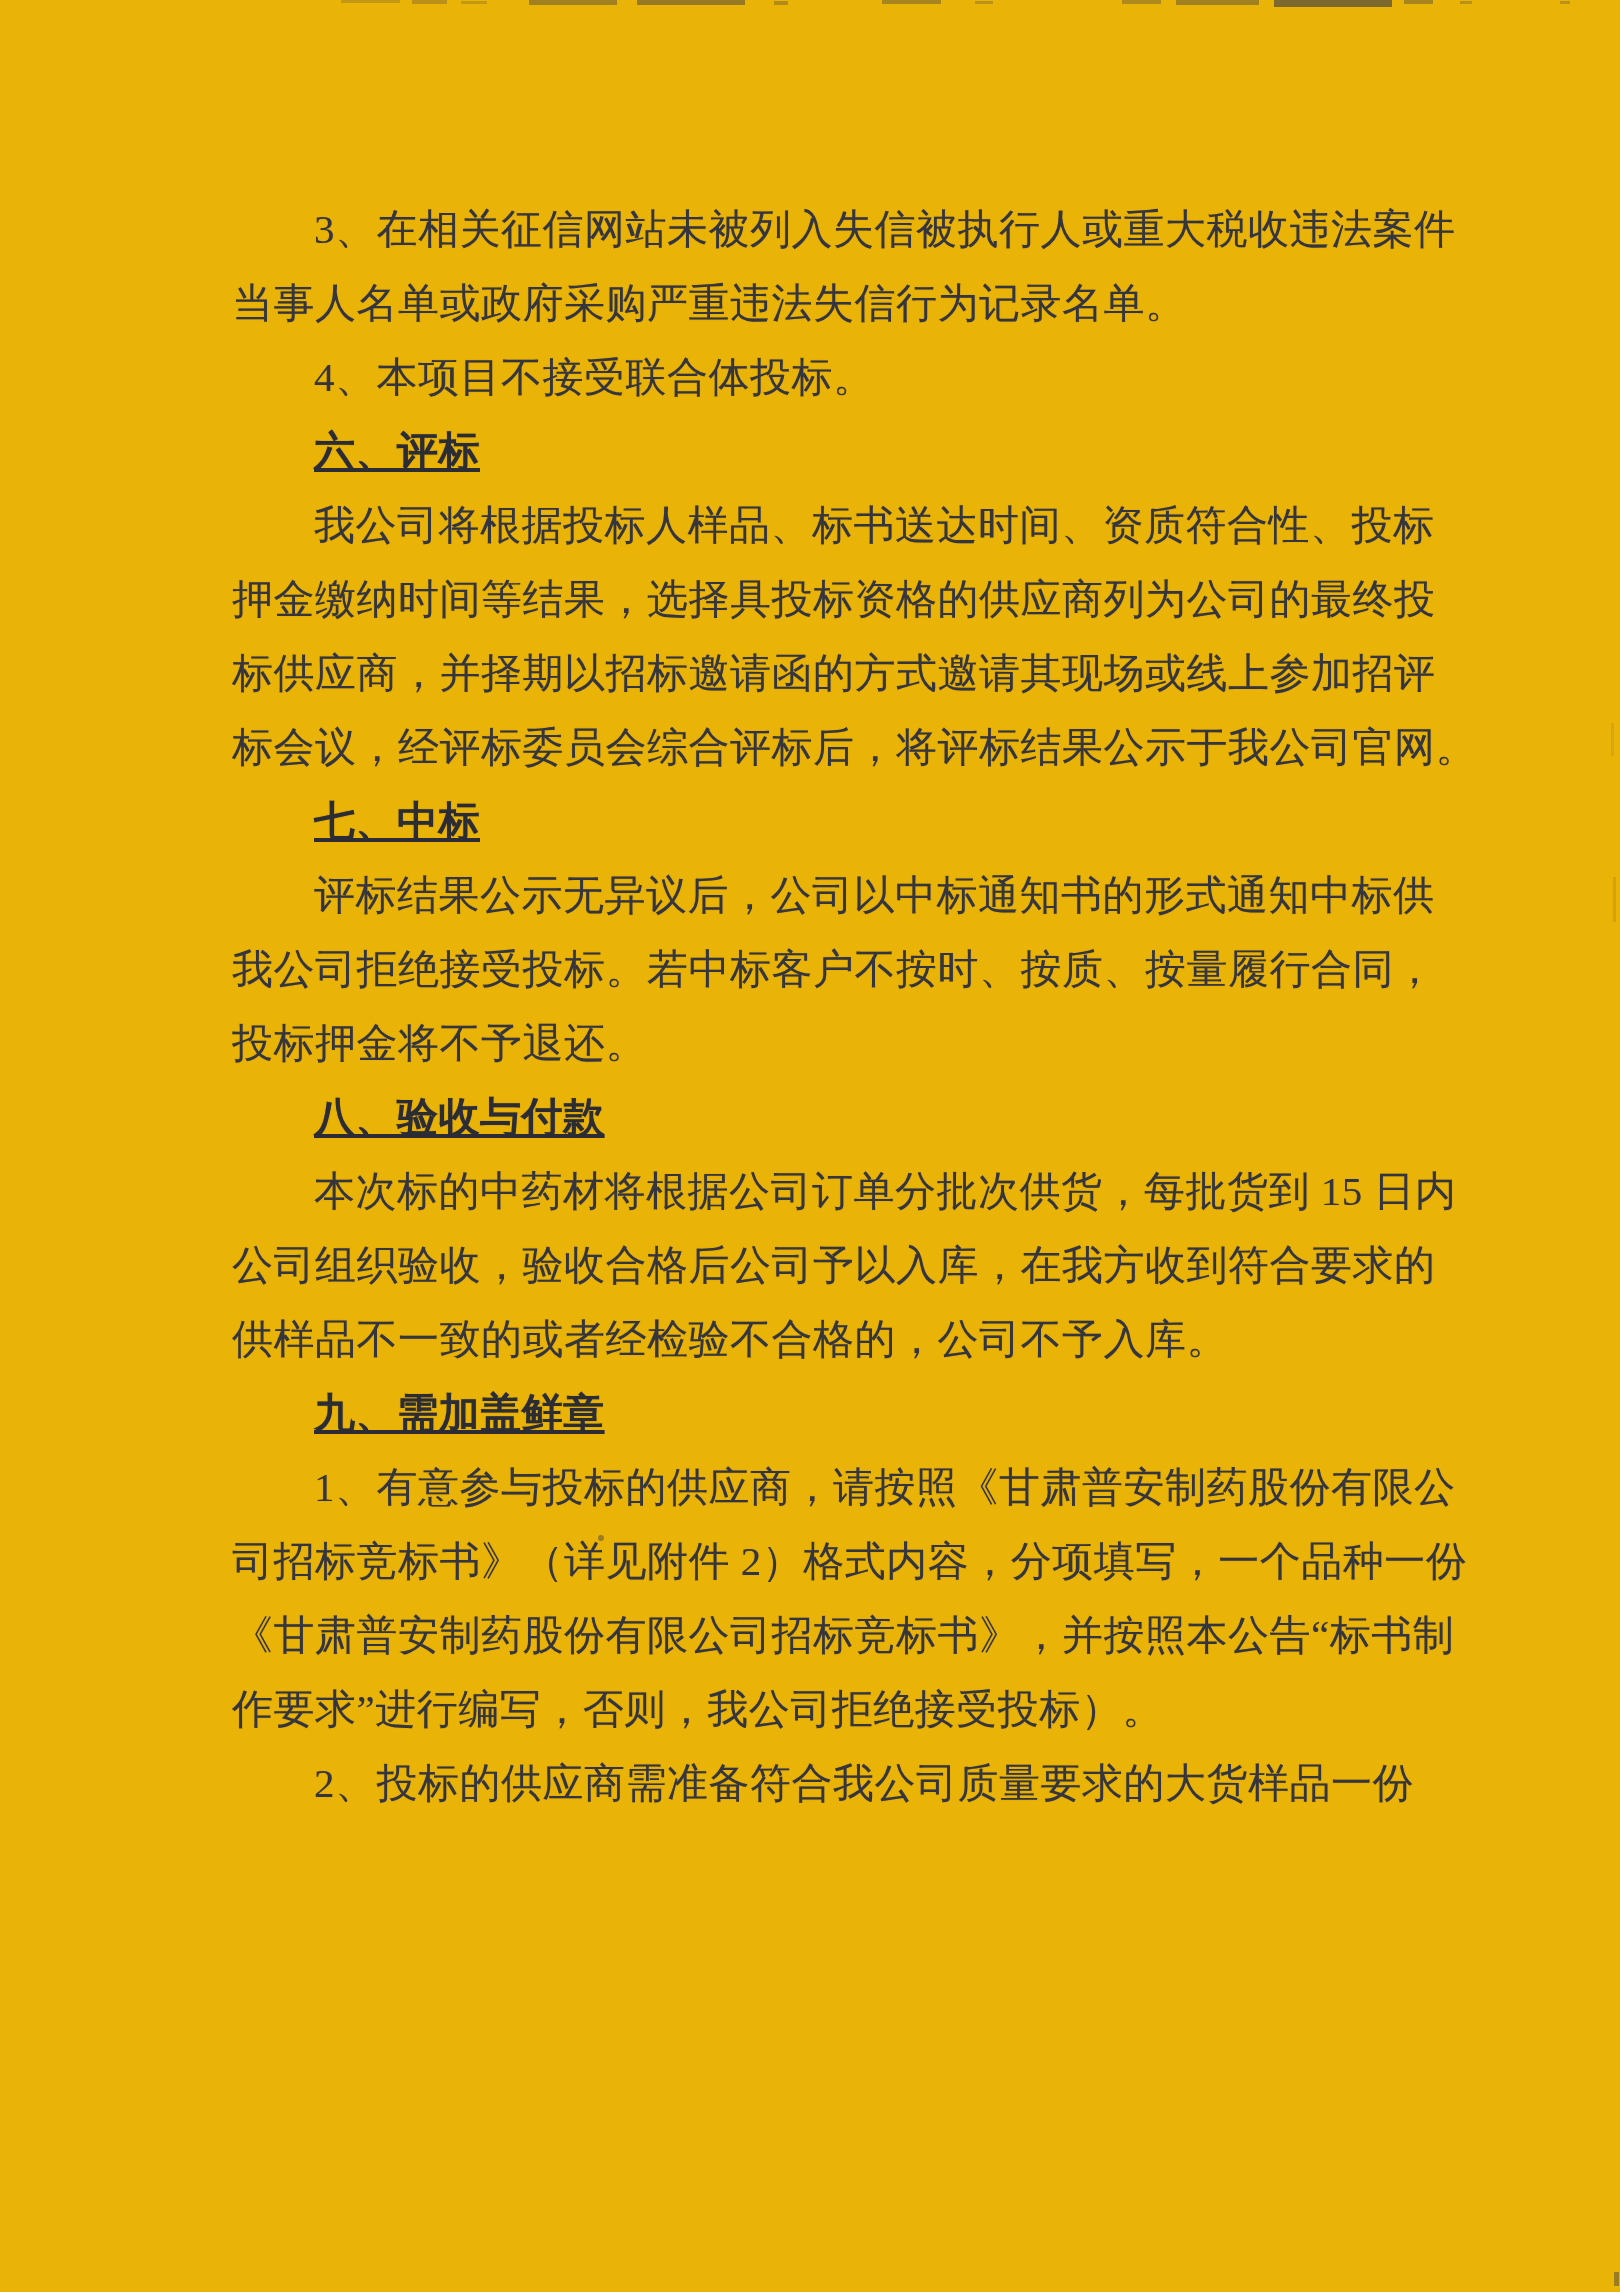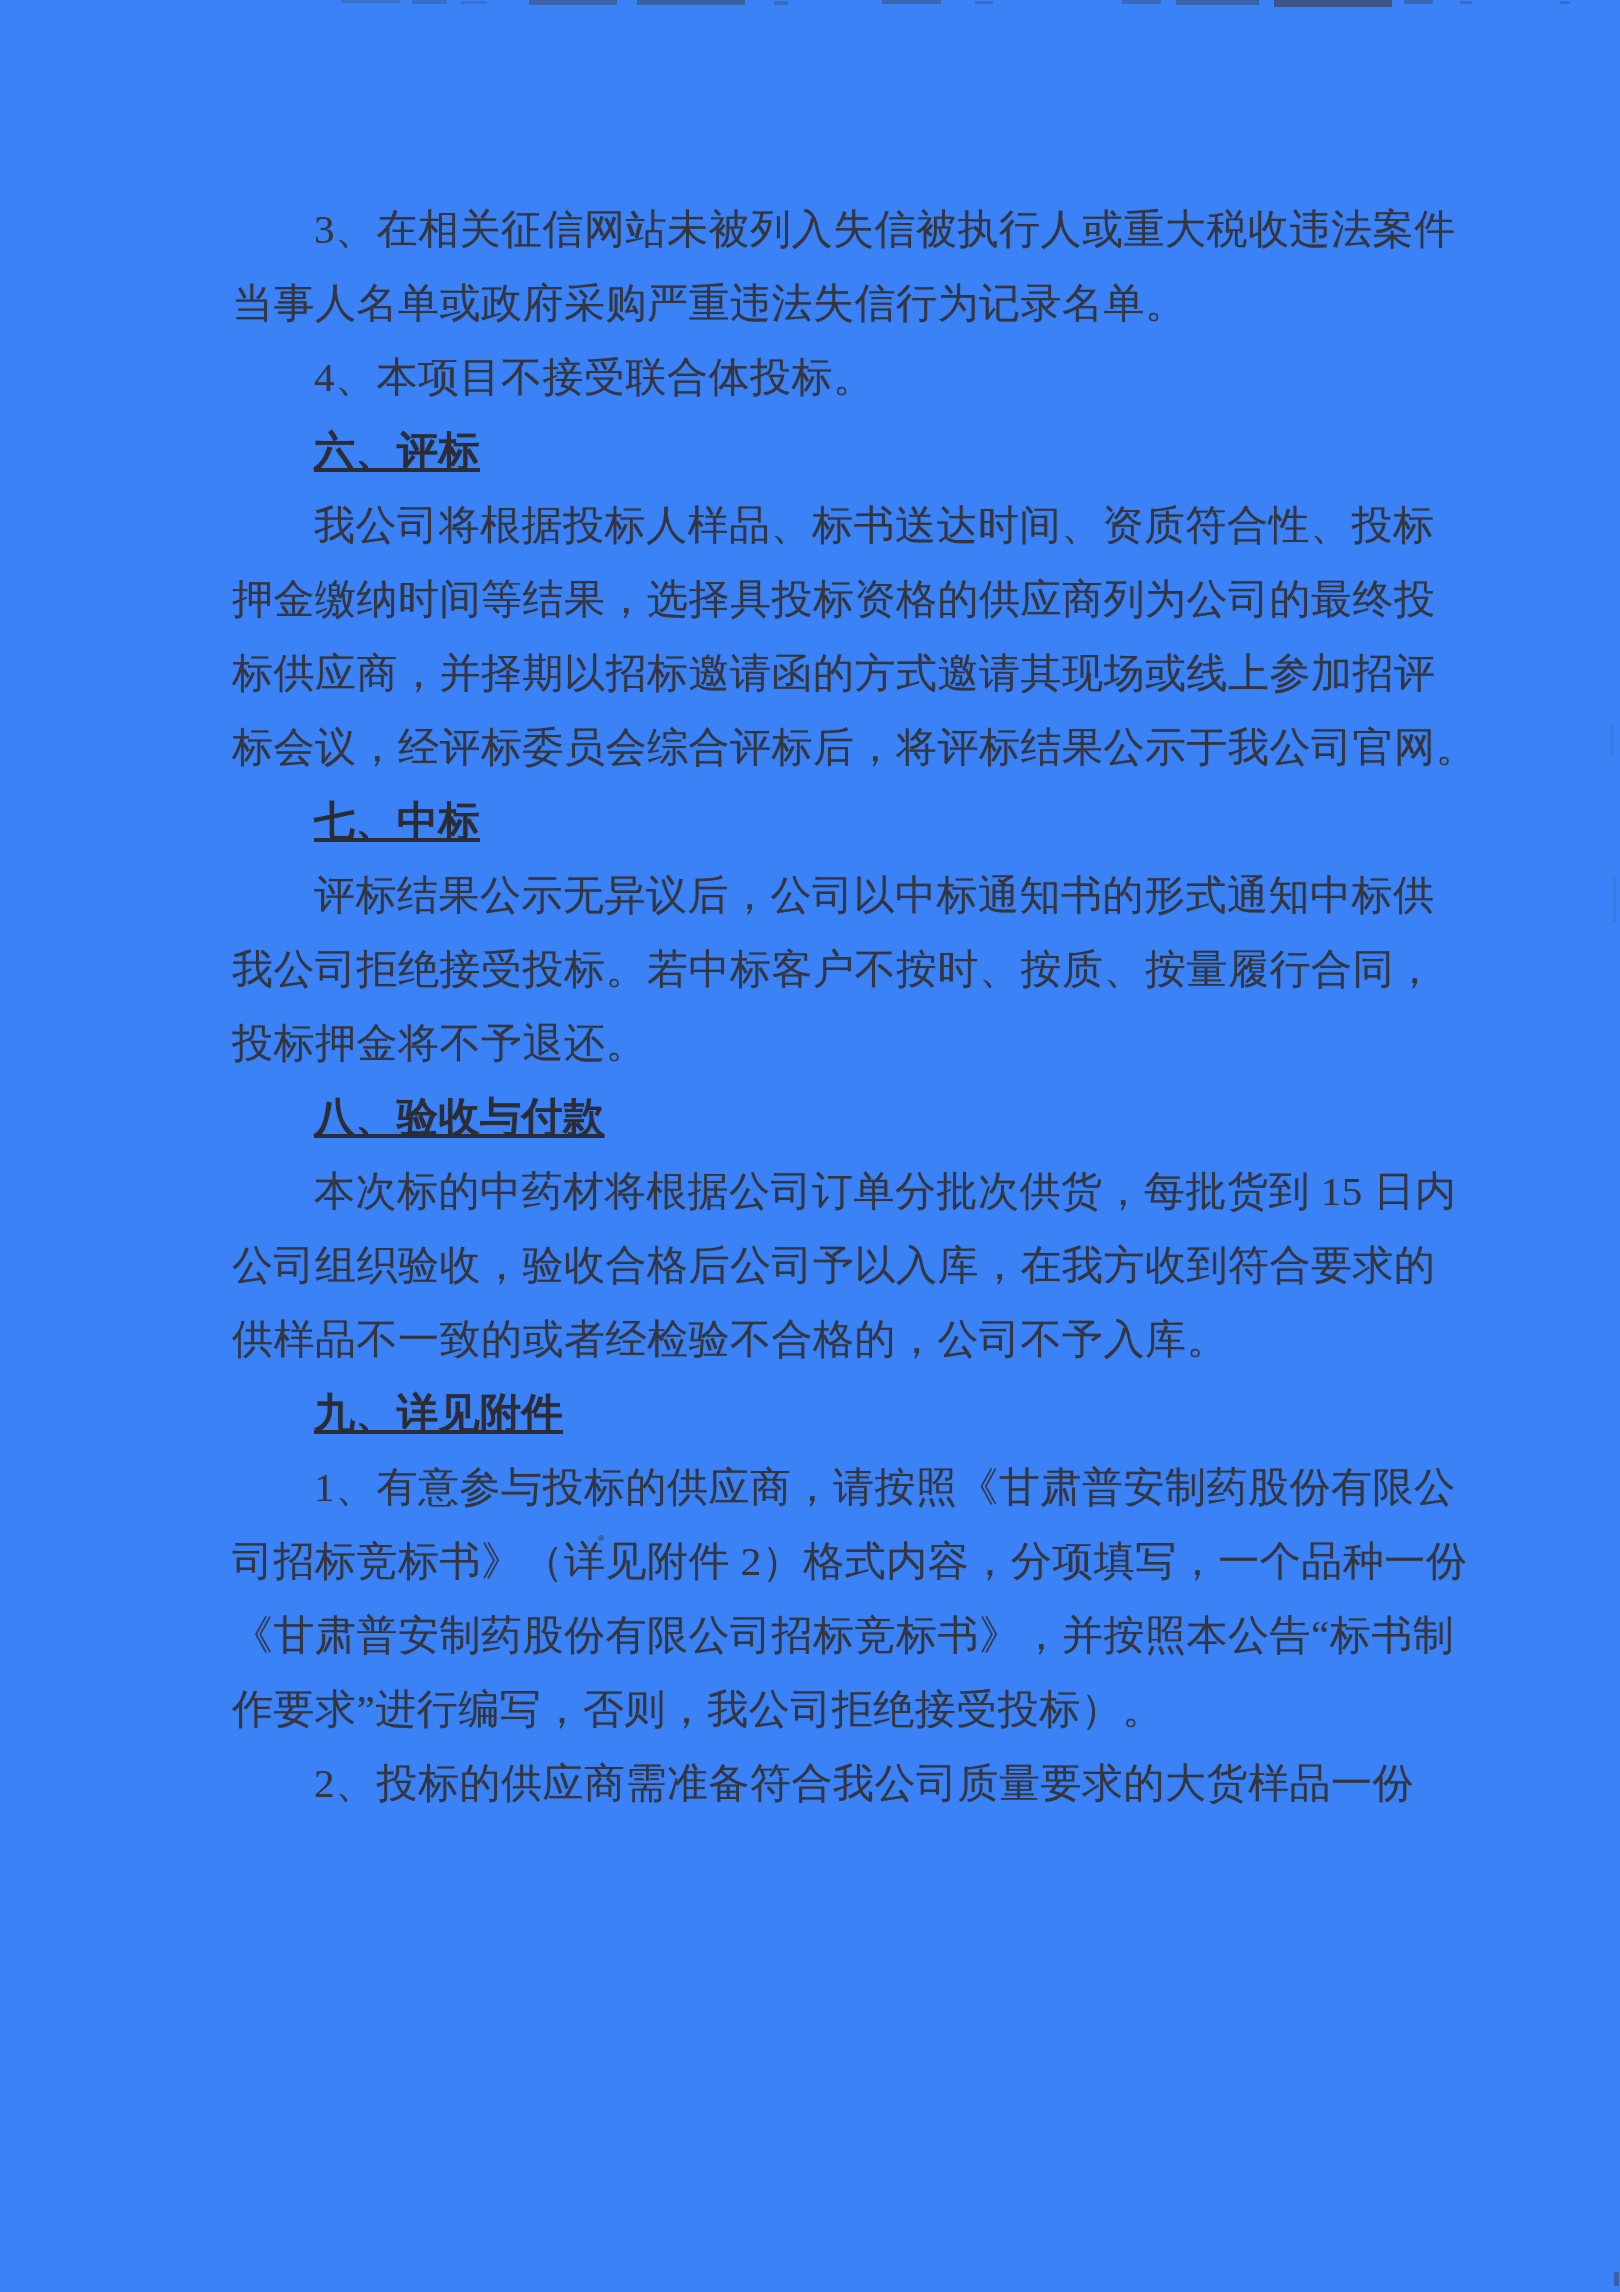--- a/index.html
+++ b/index.html
@@ -5,21 +5,21 @@
   html, body {
     margin: 0;
     padding: 0;
     background: #e8e8e8;
   }
   .page {
     position: relative;
     width: 1620px;
     height: 2293px;
     margin: 0 auto;
-    background: #3b82f6;
+    background: #eab308;
     overflow: hidden;
     font-family: "Liberation Serif", "DejaVu Serif", serif;
   }
   .text-body {
     position: absolute;
     top: 192px;
     left: 232px;
     width: 1147px;
   }
   .line {
@@ -81,21 +81,21 @@
       </div>
       <div class="block heading">
         <div class="line indent">八、验收与付款</div>
       </div>
       <div class="block body">
         <div class="line indent fill">本次标的中药材将根据公司订单分批次供货，每批货到 15 日内</div>
         <div class="line fill">公司组织验收，验收合格后公司予以入库，在我方收到符合要求的</div>
         <div class="line">供样品不一致的或者经检验不合格的，公司不予入库。</div>
       </div>
       <div class="block heading">
-        <div class="line indent">九、详见附件</div>
+        <div class="line indent">九、需加盖鲜章</div>
       </div>
       <div class="block body">
         <div class="line indent fill">1、有意参与投标的供应商，请按照《甘肃普安制药股份有限公</div>
         <div class="line fill">司招标竞标书》（详见附件 2）格式内容，分项填写，一个品种一份</div>
         <div class="line fill">《甘肃普安制药股份有限公司招标竞标书》，并按照本公告“标书制</div>
         <div class="line">作要求”进行编写，否则，我公司拒绝接受投标）。</div>
       </div>
       <div class="block body">
         <div class="line indent fill">2、投标的供应商需准备符合我公司质量要求的大货样品一份</div>
       </div>

